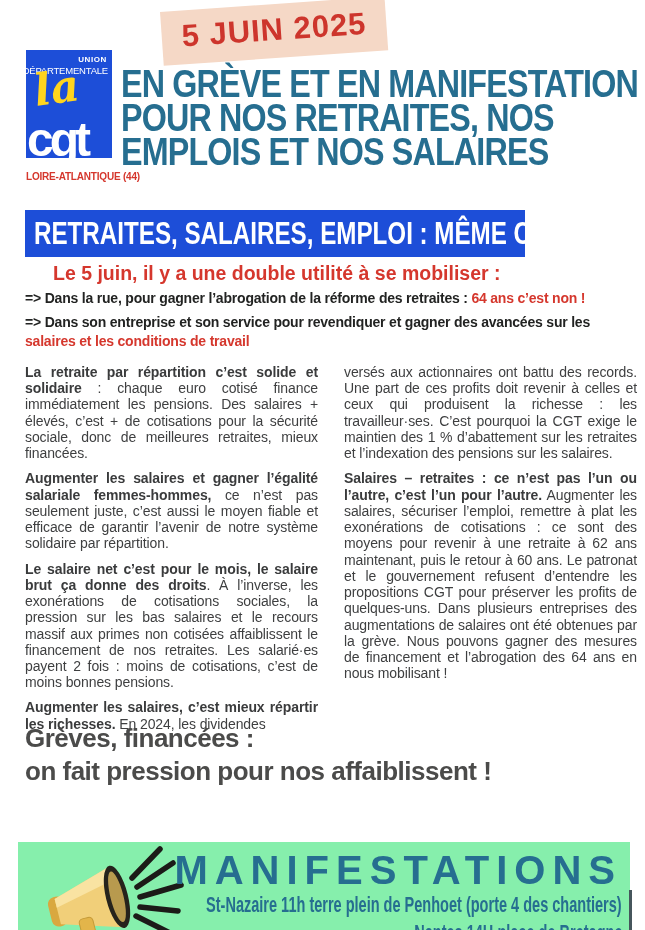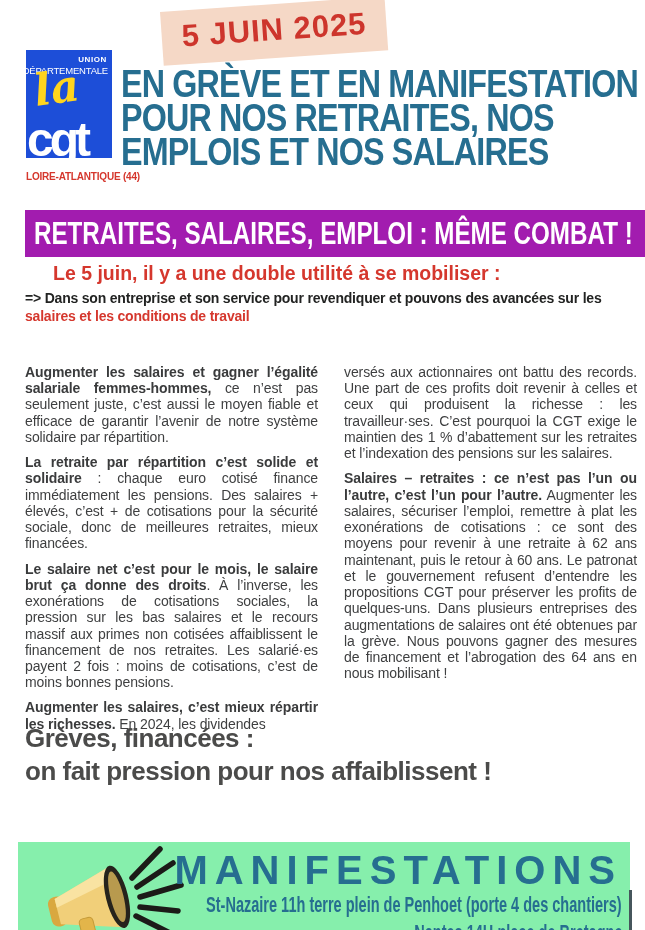--- a/index.html
+++ b/index.html
@@ -15,21 +15,21 @@
            color:#ffd41e;font-size:44px;line-height:1;transform:rotate(-8deg);}
   .logo-cgt{position:absolute;left:1px;bottom:-6px;font-weight:bold;font-size:48px;letter-spacing:-4px;line-height:1;margin-top:40px;}
   .logo-dept-name{position:absolute;left:26px;top:171px;color:#d5372d;font-weight:bold;font-size:10px;letter-spacing:-.2px;white-space:nowrap;}
   
   .date-label{position:absolute;left:160px;top:12px;background:#f5d8c6;padding:8px 20px 10px;transform:rotate(-4deg);transform-origin:left top;}
   .date-label span{color:#cd352c;font-size:31px;font-weight:bold;letter-spacing:1px;white-space:nowrap;}
   
   .headline{position:absolute;left:121px;top:67px;color:#266e90;font-weight:bold;font-size:38px;line-height:34px;letter-spacing:-1px;}
   .headline span{display:block;transform:scaleX(.85);transform-origin:left center;white-space:nowrap;}
   
-  .banner{position:absolute;left:25px;top:210px;width:620px;height:47px;background:#a21caf;display:flex;align-items:center;}
+  .banner{position:absolute;left:25px;top:210px;width:500px;height:47px;background:#1d4ed8;display:flex;align-items:center;}
   .banner span{color:#fff;font-weight:bold;font-size:31px;white-space:nowrap;transform:scaleX(.78);transform-origin:left center;margin-left:9px;}
   
   .intro-lead{position:absolute;left:25px;top:262px;color:#d5372d;font-weight:bold;font-size:19.5px;white-space:nowrap;margin-left:28px;}
   .bullets{position:absolute;left:25px;top:289px;width:613px;}
   .bullet{margin:0 0 6px;font-size:14px;font-weight:bold;color:#222322;letter-spacing:-.2px;line-height:1.32;}
   .bullet .hl{color:#d5372d;}
   
   .columns{position:absolute;left:25px;top:364px;width:612px;display:flex;gap:26px;}
   .col{width:293px;}
   .col p{margin:0 0 9px;font-size:14px;line-height:1.16;text-align:justify;color:#3e3f40;letter-spacing:-.1px;}
@@ -68,27 +68,28 @@
     <span>POUR NOS RETRAITES, NOS</span>
     <span>EMPLOIS ET NOS SALAIRES</span>
   </div>
 
   <div class="banner">
     <span>RETRAITES, SALAIRES, EMPLOI : MÊME COMBAT !</span>
   </div>
 
   <div class="intro-lead">Le 5 juin, il y a une double utilité à se mobiliser :</div>
   <div class="bullets">
-    <p class="bullet"><span>=&gt;</span> <span>Dans son entreprise et son service pour revendiquer et pouvons des avancées sur les </span><span class="hl">salaires et les conditions de travail</span></p>
+    <p class="bullet"><span>=&gt;</span> <span>Dans la rue, pour gagner l’abrogation de la réforme des retraites : </span><span class="hl">64 ans c’est non !</span></p>
+    <p class="bullet"><span>=&gt;</span> <span>Dans son entreprise et son service pour revendiquer et gagner des avancées sur les </span><span class="hl">salaires et les conditions de travail</span></p>
   </div>
 
   <div class="columns">
     <div class="col">
+      <p><b>La retraite par répartition c’est solide et solidaire</b><span> : chaque euro cotisé finance immédiatement les pensions. Des salaires + élevés, c’est + de cotisations pour la sécurité sociale, donc de meilleures retraites, mieux financées.</span></p>
       <p><b>Augmenter les salaires et gagner l’égalité salariale femmes-hommes,</b><span> ce n’est pas seulement juste, c’est aussi le moyen fiable et efficace de garantir l’avenir de notre système solidaire par répartition.</span></p>
-      <p><b>La retraite par répartition c’est solide et solidaire</b><span> : chaque euro cotisé finance immédiatement les pensions. Des salaires + élevés, c’est + de cotisations pour la sécurité sociale, donc de meilleures retraites, mieux financées.</span></p>
       <p><b>Le salaire net c’est pour le mois, le salaire brut ça donne des droits</b><span>. À l’inverse, les exonérations de cotisations sociales, la pression sur les bas salaires et le recours massif aux primes non cotisées affaiblissent le financement de nos retraites. Les salarié·es payent 2 fois : moins de cotisations, c’est de moins bonnes pensions.</span></p>
       <p><b>Augmenter les salaires, c’est mieux répartir les richesses.</b><span> En 2024, les dividendes</span></p>
     </div>
     <div class="col">
       <p><b></b><span>versés aux actionnaires ont battu des records. Une part de ces profits doit revenir à celles et ceux qui produisent la richesse : les travailleur·ses. C’est pourquoi la CGT exige le maintien des 1 % d’abattement sur les retraites et l’indexation des pensions sur les salaires.</span></p>
       <p><b>Salaires – retraites : ce n’est pas l’un ou l’autre, c’est l’un pour l’autre.</b><span> Augmenter les salaires, sécuriser l’emploi, remettre à plat les exonérations de cotisations : ce sont des moyens pour revenir à une retraite à 62 ans maintenant, puis le retour à 60 ans. Le patronat et le gouvernement refusent d’entendre les propositions CGT pour préserver les profits de quelques-uns. Dans plusieurs entreprises des augmentations de salaires ont été obtenues par la grève. Nous pouvons gagner des mesures de financement et l’abrogation des 64 ans en nous mobilisant !</span></p>
     </div>
   </div>
 
   <div class="statement">

